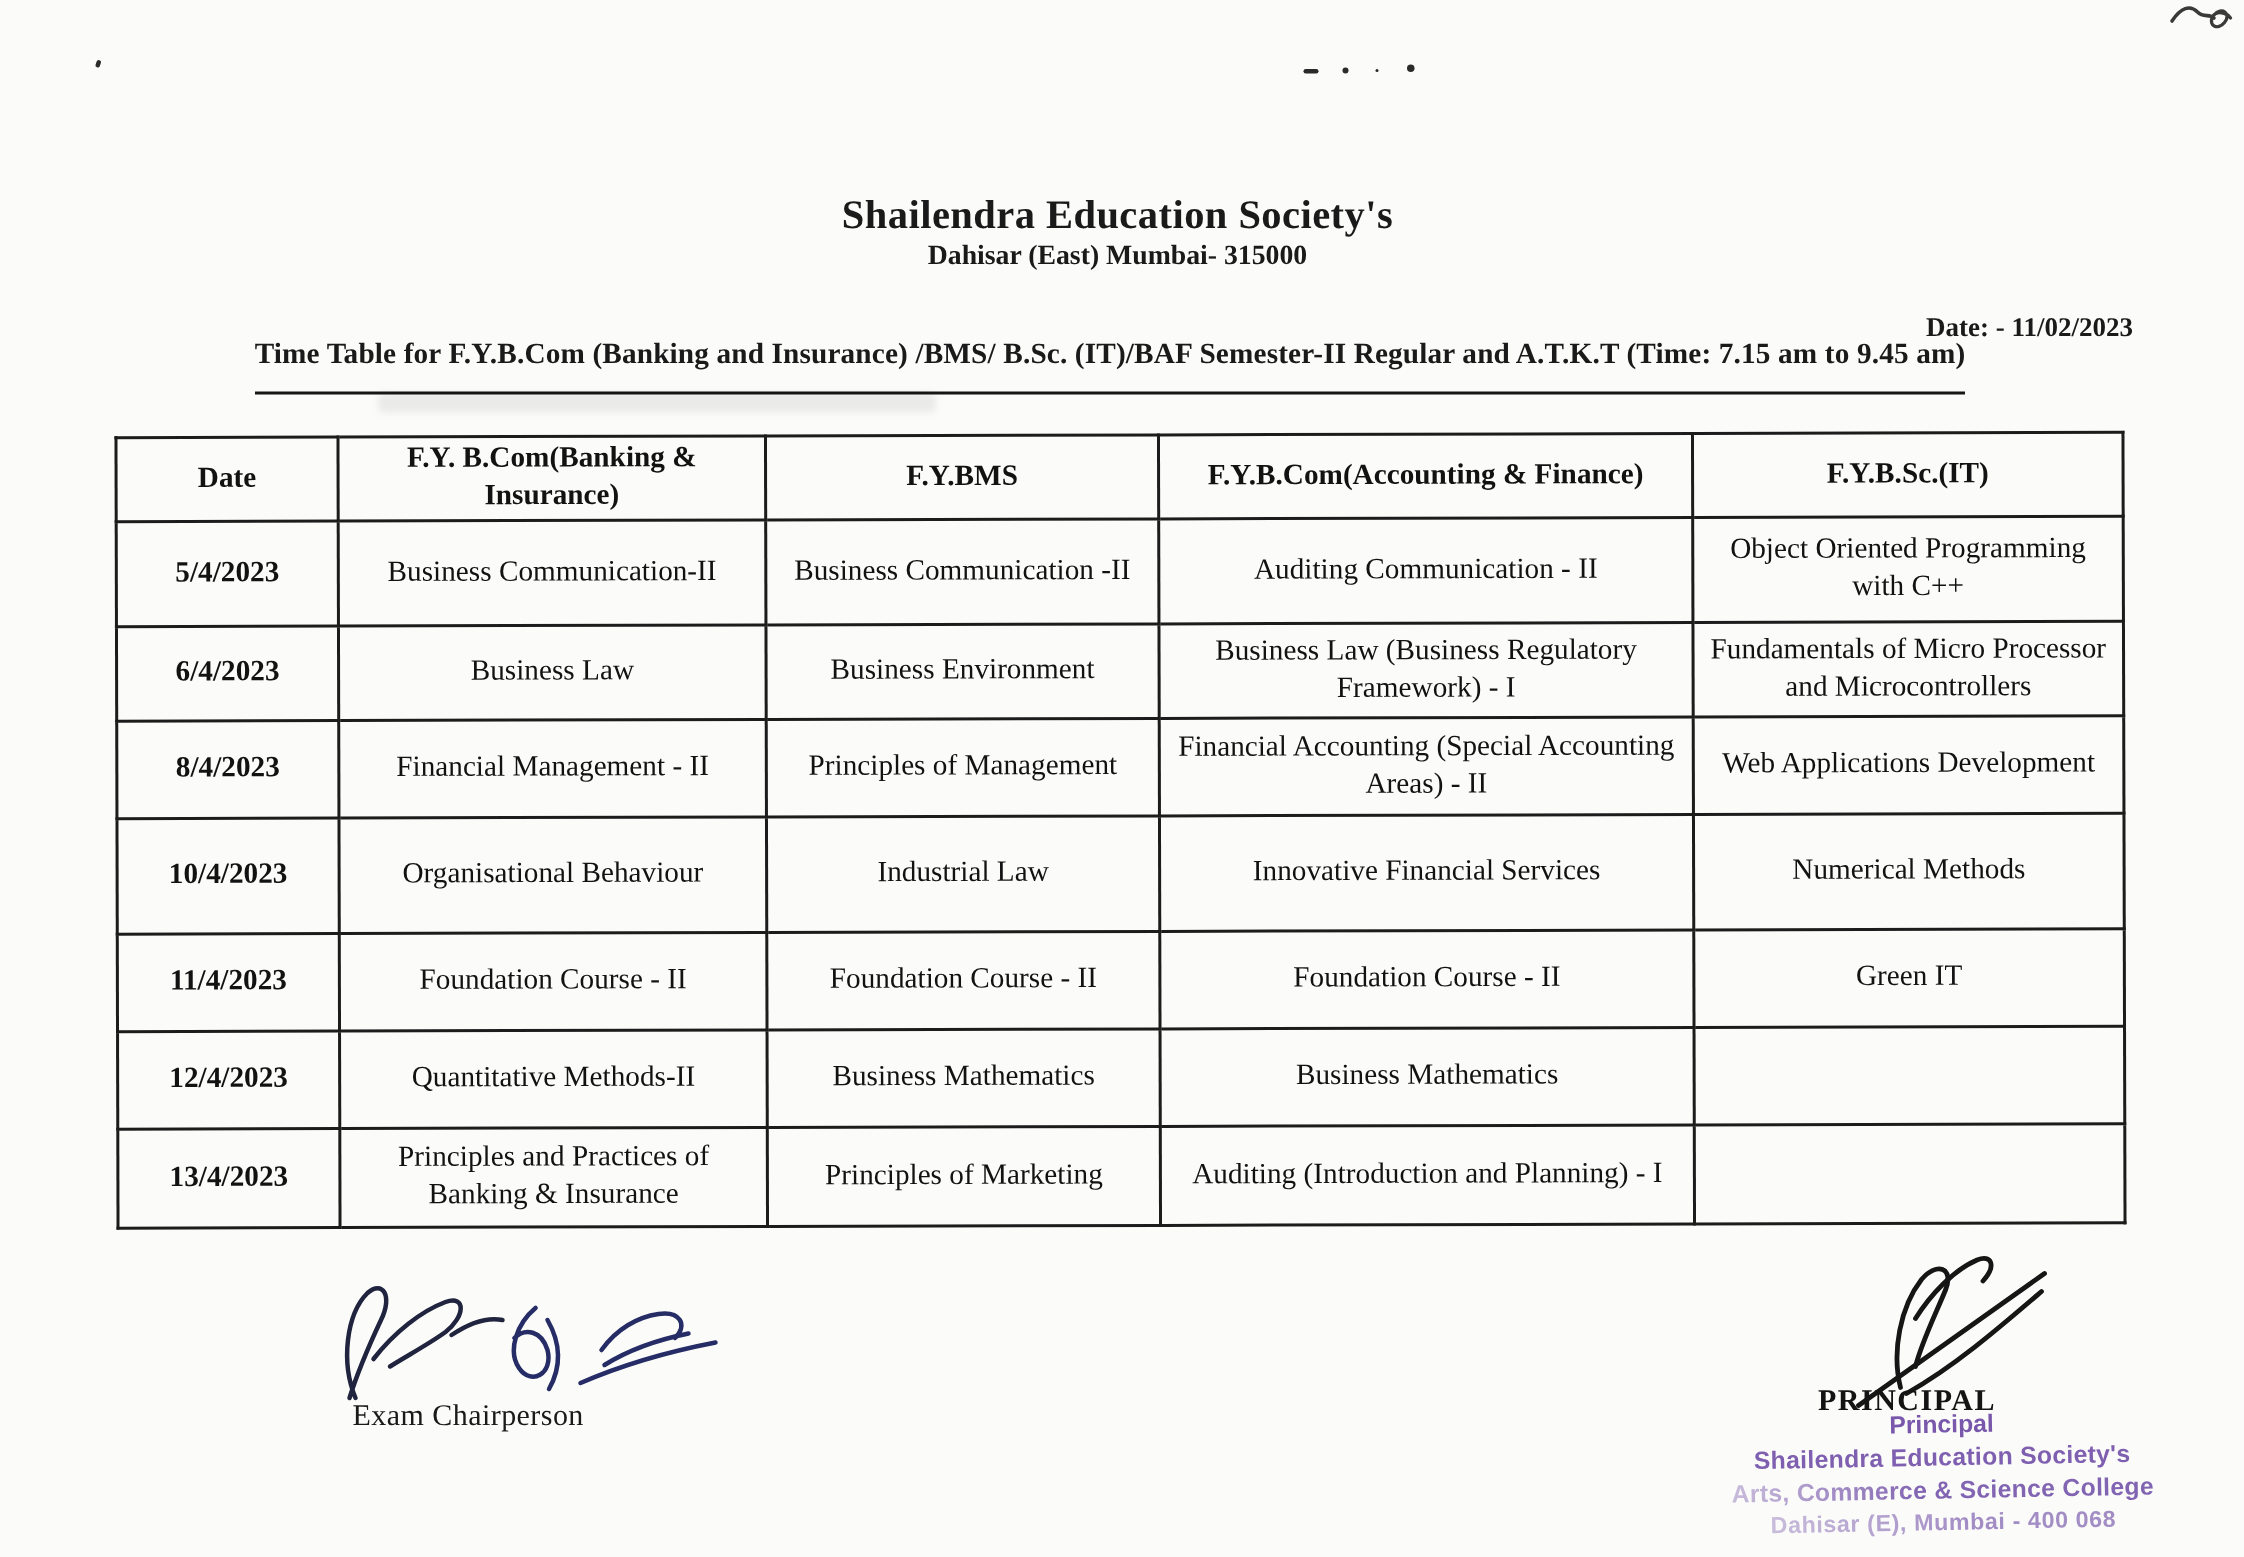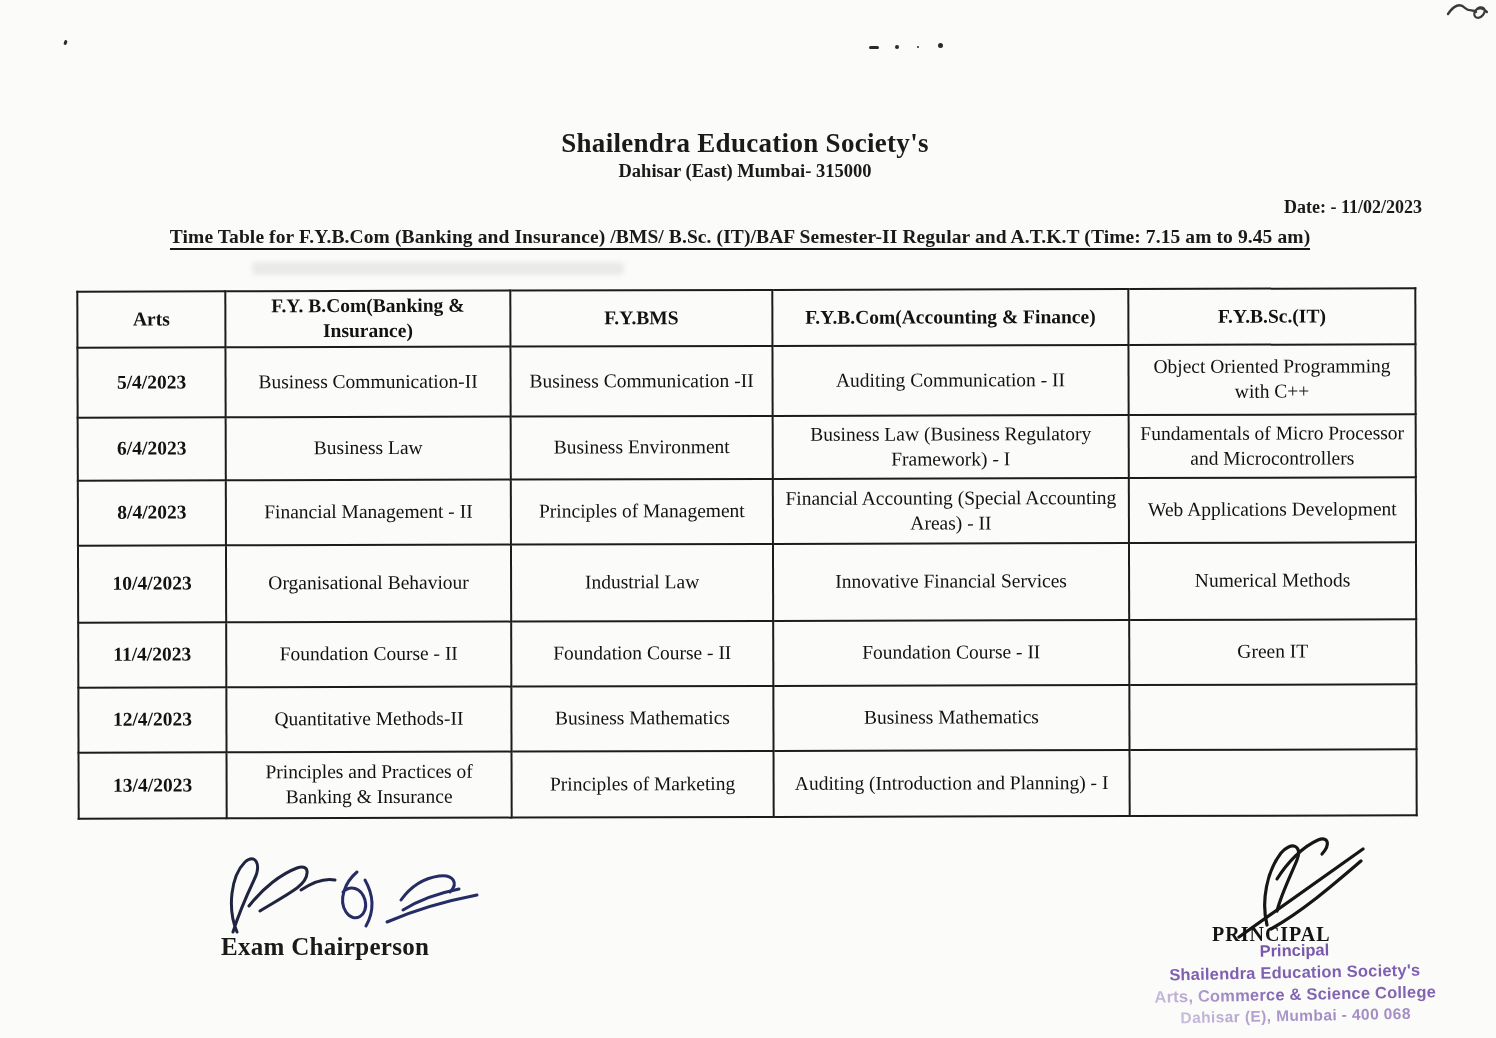--- a/index.html
+++ b/index.html
@@ -19,45 +19,45 @@
     background:rgba(125,125,125,0.13); filter:blur(2.5px); border-radius:4px;
   }
   .corner-scribble { position:absolute; right:2px; top:0; }
 
   
   .header-block { position:absolute; top:128px; left:0; width:1490px; text-align:center; }
   .society-name { font-size:27px; font-weight:bold; letter-spacing:0.3px; margin:0; }
   .college-name { font-size:18.5px; font-weight:bold; margin:2px 0 0 0; }
   .college-address { font-size:18.5px; font-weight:bold; margin:2px 0 0 0; }
 
-  .date-line { position:absolute; top:197px; right:74px; font-size:18px; font-weight:bold; }
+  .date-line { position:absolute; top:208px; right:74px; font-size:18px; font-weight:bold; }
 
   .doc-title-wrap { position:absolute; top:226px; left:160px; width:1160px; text-align:center; }
   .doc-title {
     display:inline-block; font-size:19.5px; font-weight:bold;
-    border-bottom:2.5px solid #151515; padding-bottom:0; letter-spacing:0.1px;
+    border-bottom:2.5px solid #151515; padding-bottom:13px; letter-spacing:0.1px;
   }
 
   
   .table-wrap { position:absolute; left:77px; top:289px; transform:rotate(-0.15deg); }
   table.timetable { border-collapse:collapse; width:1338px; table-layout:fixed; background:transparent; }
   .timetable th, .timetable td {
     border:2.6px solid #1c1c1c;
     text-align:center; vertical-align:middle;
     font-size:19.5px; line-height:1.28; padding:2px 10px;
     color:#121212;
   }
   .timetable th { font-weight:bold; font-size:19.5px; }
   .timetable td.date-cell { font-weight:bold; }
 
   
   .sig { position:absolute; }
   .exam-chair-label {
-    position:absolute; left:221px; top:933px;
-    font-size:25px; font-weight:bold; letter-spacing:0.3px;
+    position:absolute; left:235px; top:933px;
+    font-size:20px; font-weight:normal; letter-spacing:0.3px;
   }
   .principal-label {
     position:absolute; left:1212px; top:923px;
     font-size:20px; font-weight:bold; letter-spacing:1px; color:#141414;
   }
   .stamp {
     position:absolute; left:1140px; top:941px; width:310px;
     text-align:center; transform:rotate(-1.1deg);
     font-family:"Liberation Sans", sans-serif; font-weight:bold;
     color:#6e4ba6;
@@ -106,21 +106,21 @@
   <table class="timetable">
     <colgroup>
       <col style="width:148px">
         <col style="width:285px">
         <col style="width:262px">
         <col style="width:356px">
         <col style="width:287px">
     </colgroup>
     <tbody>
         <tr style="height:56px">
-      <th>Arts</th>
+      <th>Date</th>
       <th>F.Y. B.Com(Banking &amp; Insurance)</th>
       <th>F.Y.BMS</th>
       <th>F.Y.B.Com(Accounting &amp; Finance)</th>
       <th>F.Y.B.Sc.(IT)</th>
     </tr>
     <tr style="height:70px">
       <td class="date-cell">5/4/2023</td>
       <td>Business Communication-II</td>
       <td>Business Communication -II</td>
       <td>Auditing Communication - II</td>

